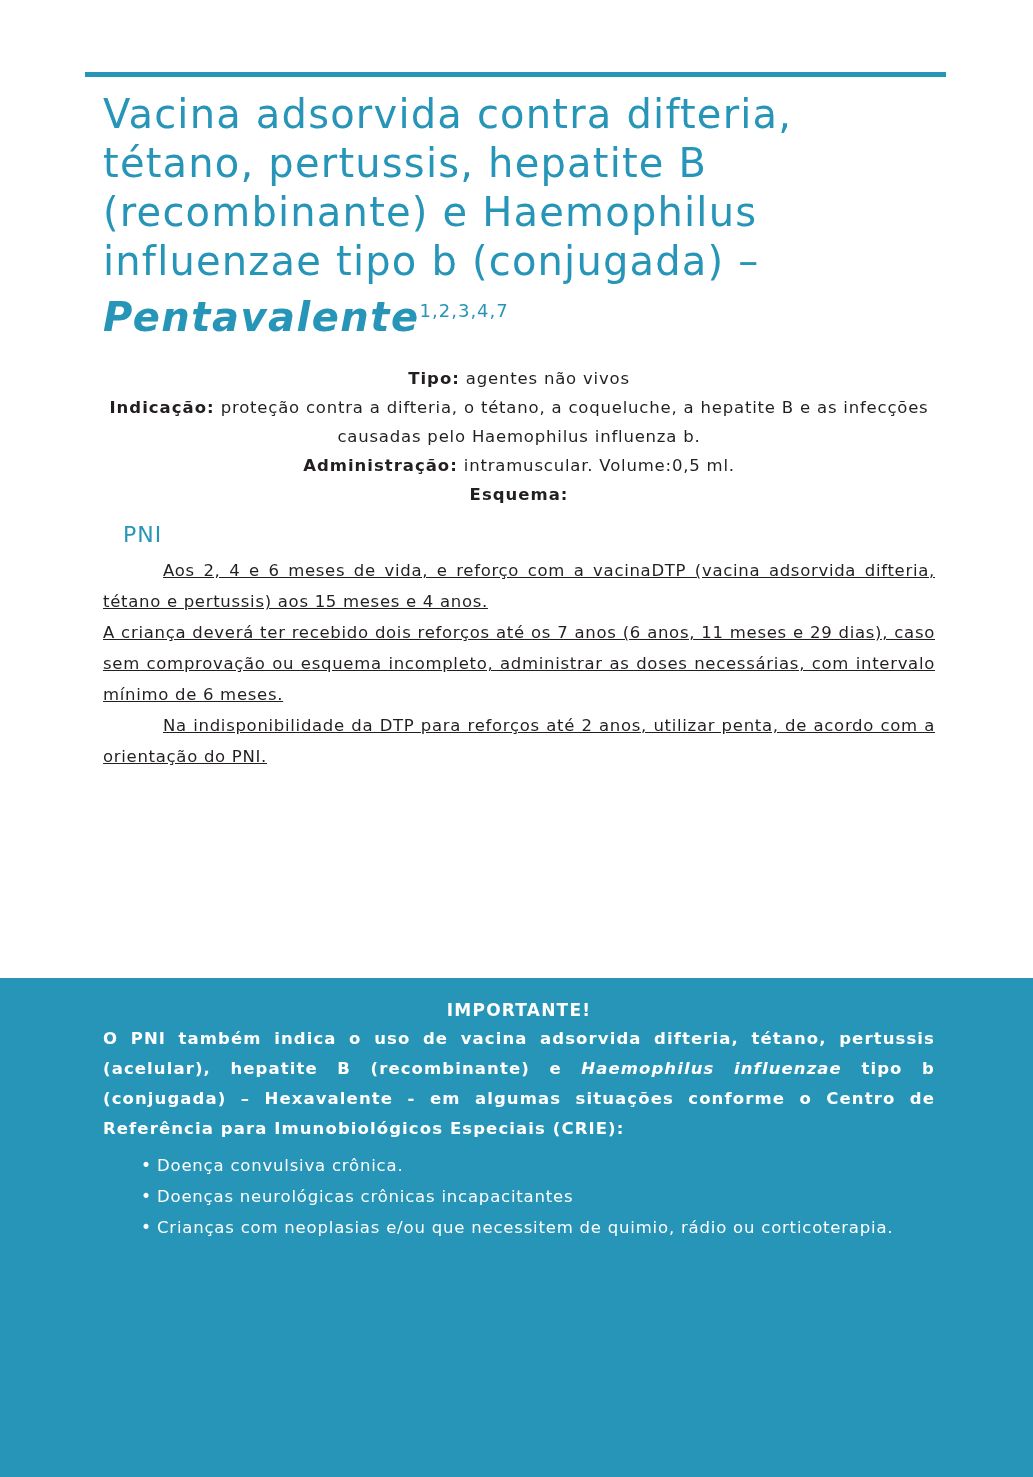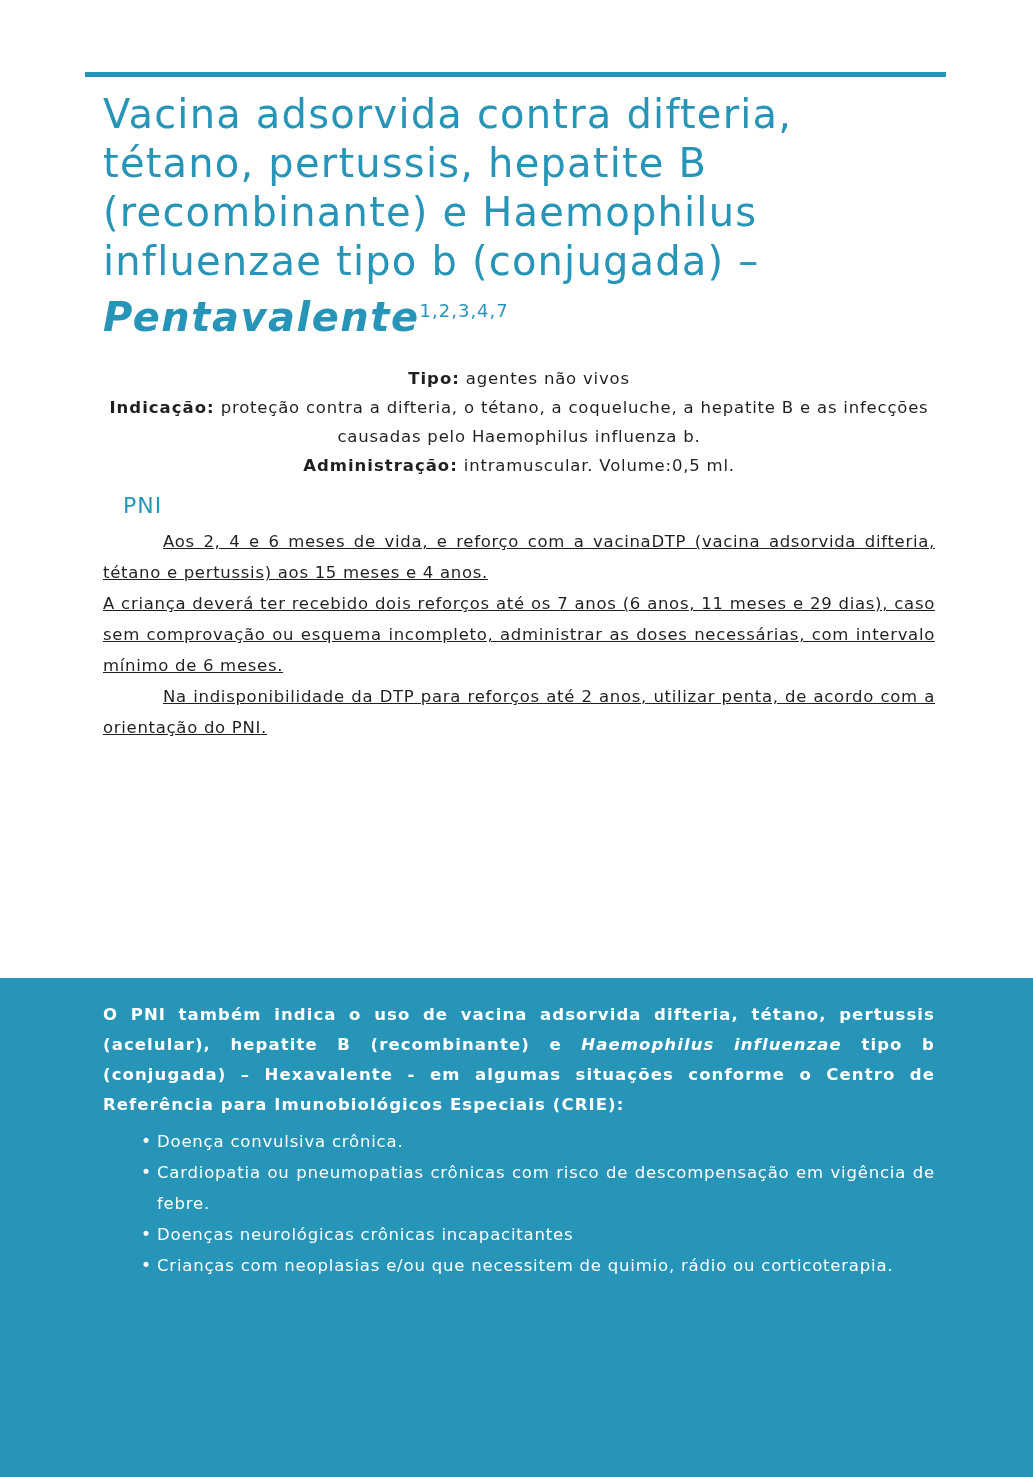--- a/index.html
+++ b/index.html
@@ -170,37 +170,38 @@
   <div class="top-rule"></div>
 
   <div class="content">
 
     <h1 class="doc-title"><span>Vacina adsorvida contra difteria, tétano, pertussis, hepatite B (recombinante) e Haemophilus influenzae tipo b (conjugada) – </span><span class="pentavalente">Pentavalente</span><sup>1,2,3,4,7</sup></h1>
 
     <div class="field-block">
       <p><span class="field-label">Tipo:</span><span> agentes não vivos</span></p>
       <p><span class="field-label">Indicação:</span><span> proteção contra a difteria, o tétano, a coqueluche, a hepatite B e as infecções causadas pelo Haemophilus influenza b.</span></p>
       <p><span class="field-label">Administração:</span><span> intramuscular. Volume:0,5 ml.</span></p>
+      <p><span class="field-label">Esquema:</span></p>
     </div>
 
     <div class="pni-heading">PNI</div>
 
     <div class="body-text">
       <p class="indent">Aos 2, 4 e 6 meses de vida, e reforço com a vacinaDTP (vacina adsorvida difteria, tétano e pertussis) aos 15 meses e 4 anos.</p>
       <p>A criança deverá ter recebido dois reforços até os 7 anos (6 anos, 11 meses e 29 dias), caso sem comprovação ou esquema incompleto, administrar as doses necessárias, com intervalo mínimo de 6 meses.</p>
       <p class="indent">Na indisponibilidade da DTP para reforços até 2 anos, utilizar penta, de acordo com a orientação do PNI.</p>
     </div>
 
   </div>
 
   <div class="important-band">
     <div class="band-inner">
+      <p class="band-title">IMPORTANTE!</p>
       <p class="band-lead"><span>O PNI também indica o uso de vacina adsorvida difteria, tétano, pertussis (acelular), hepatite B (recombinante) e </span><span class="ital">Haemophilus influenzae</span><span> tipo b (conjugada) – Hexavalente - em algumas situações conforme o Centro de Referência para Imunobiológicos Especiais (CRIE):</span></p>
       <ul class="band-list">
         <li>Doença convulsiva crônica.</li>
-        <li>Cardiopatia ou pneumopatias crônicas com risco de descompensação em vigência de febre.</li>
         <li>Doenças neurológicas crônicas incapacitantes</li>
         <li>Crianças com neoplasias e/ou que necessitem de quimio, rádio ou corticoterapia.</li>
       </ul>
     </div>
   </div>
 
 </div>
 
 </body></html>

